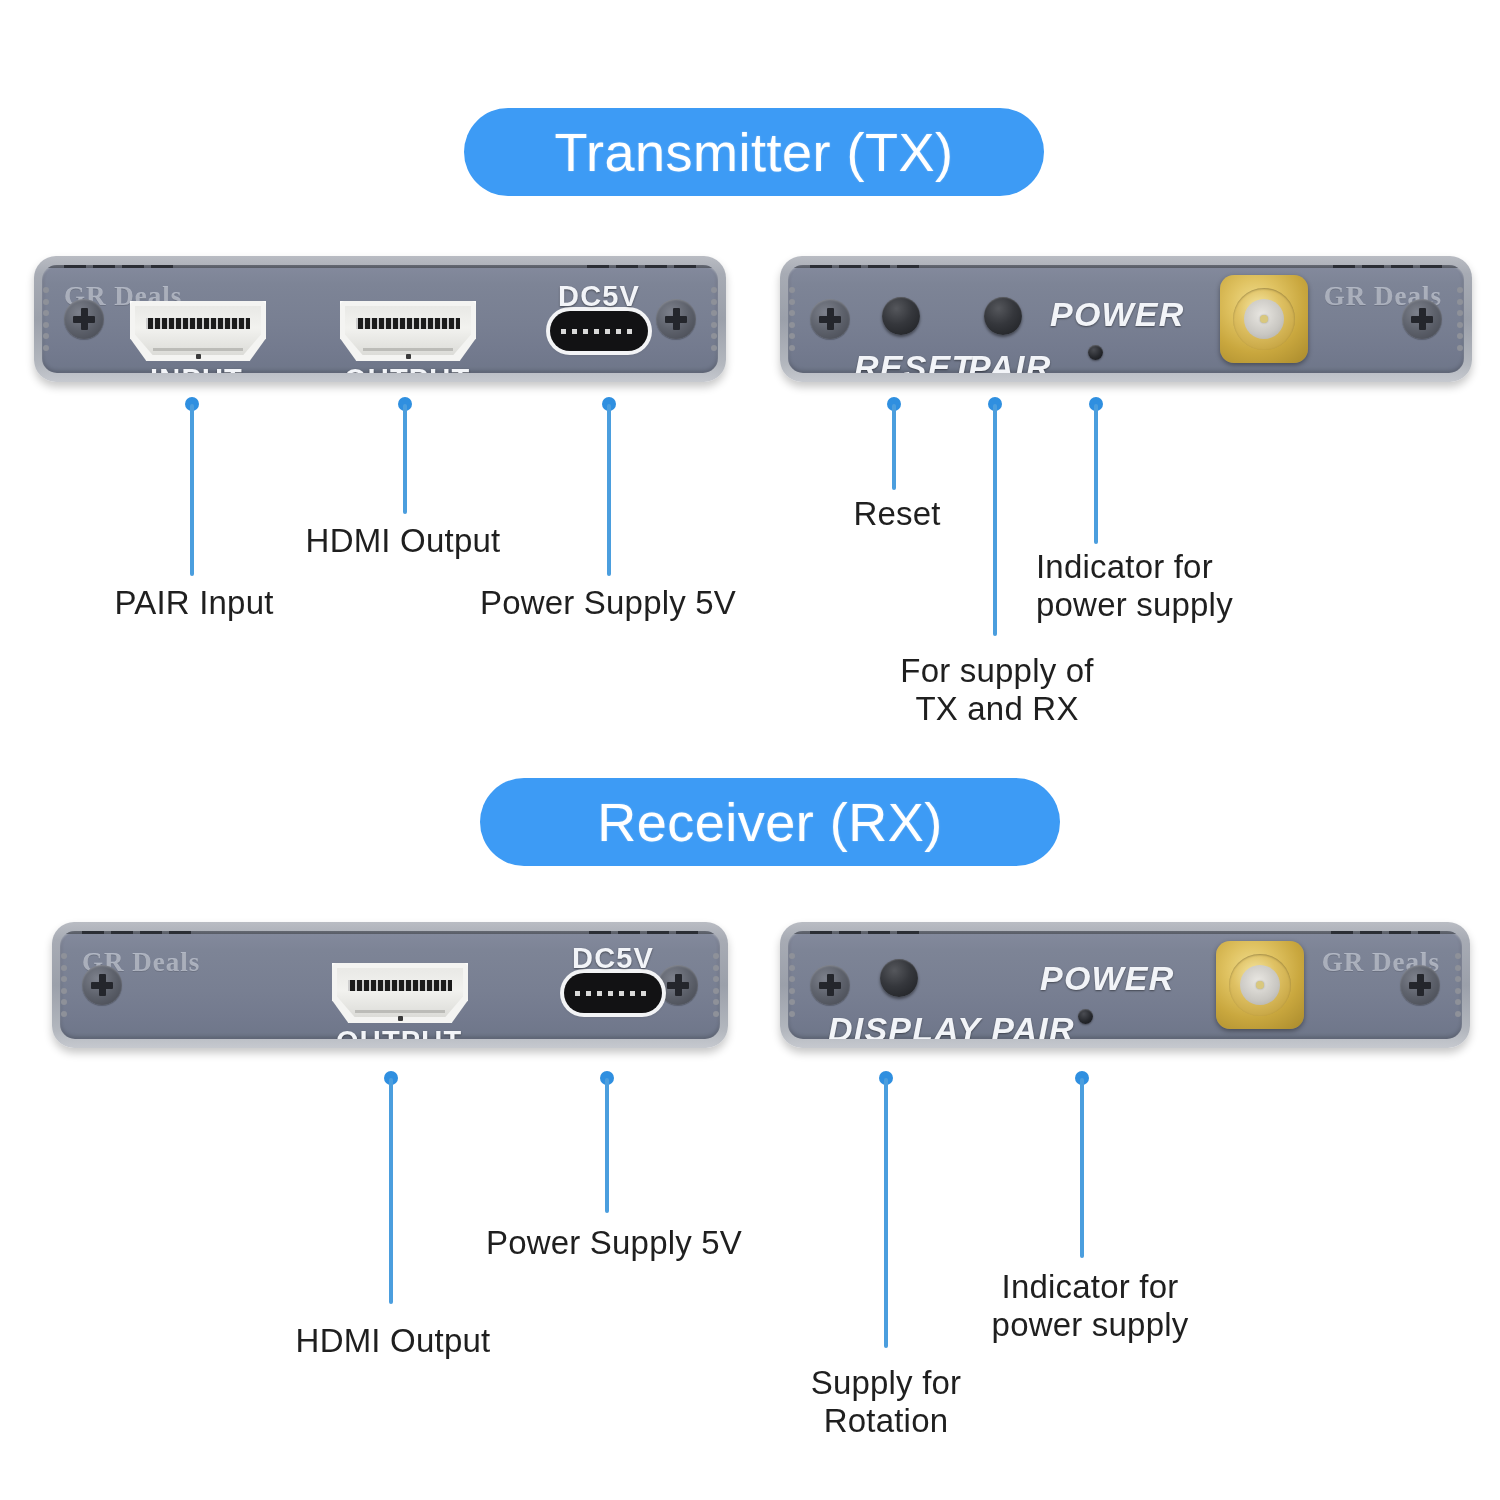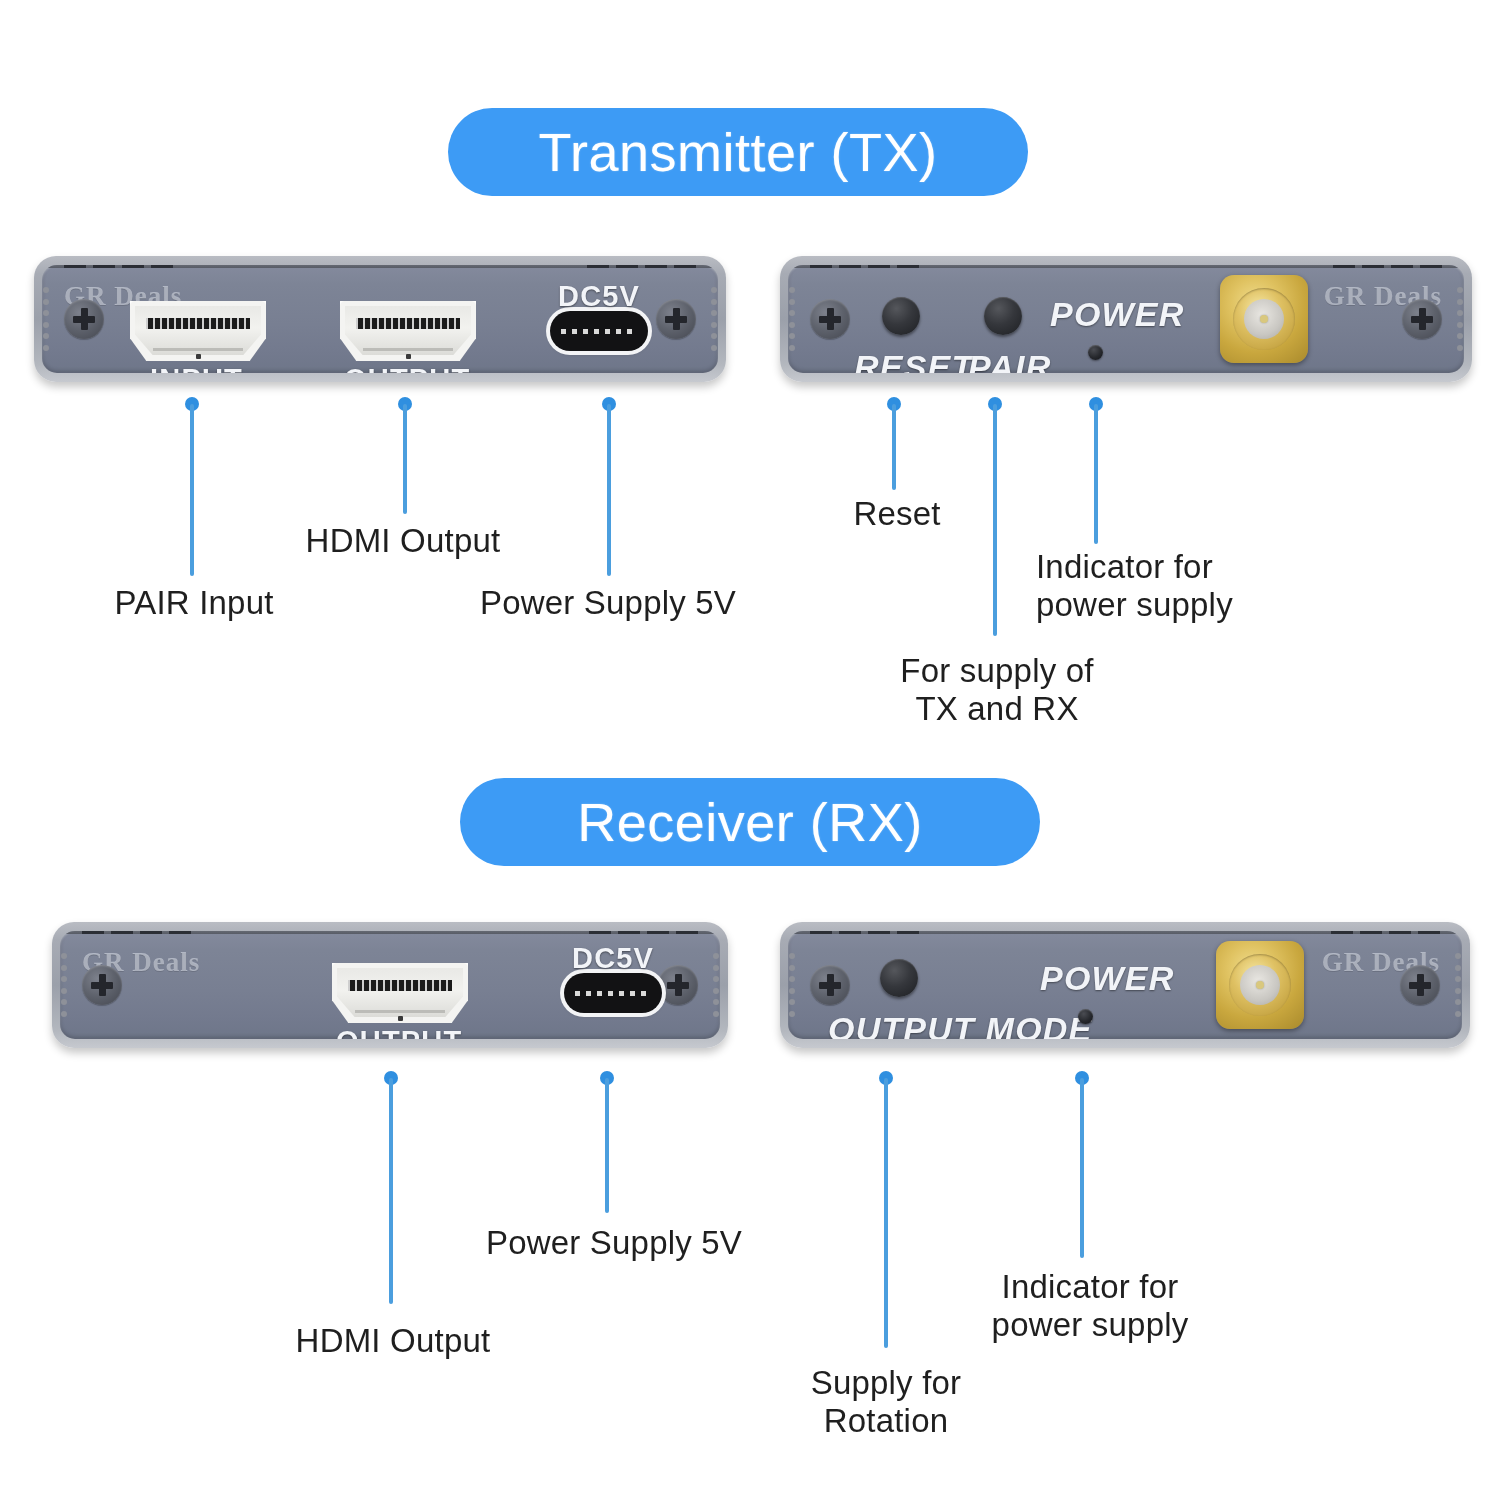--- a/index.html
+++ b/index.html
@@ -191,21 +191,21 @@
     color:#1f1f1f;
     white-space:pre;
     line-height:1.16;
     letter-spacing:.2px;
   }
   .clabel.center{ text-align:center; transform:translateX(-50%); }
 </style>
 </head>
 <body>
 
-<div class="badge" style="left:448px; top:108px; width:580px; height:88px;">
+<div class="badge" style="left:464px; top:108px; width:580px; height:88px;">
   <span>Transmitter (TX)</span>
 </div>
 
 <div class="device" style="left:34px; top:256px; width:692px; height:126px;">
   <div class="face">
     <div class="topstrip"></div>
     <div class="fins left">
         <i></i>
         <i></i>
         <i></i>
@@ -349,21 +349,21 @@
 <div class="clabel center" style="left:997px; top:652px;">For supply of
 TX and RX</div>
 
 <div class="callout" style="left:1094px; top:404px;">
   <div class="dot"></div>
   <div class="line" style="height:140px;"></div>
 </div>
 <div class="clabel" style="left:1036px; top:548px;">Indicator for
 power supply</div>
 
-<div class="badge" style="left:460px; top:778px; width:580px; height:88px;">
+<div class="badge" style="left:480px; top:778px; width:580px; height:88px;">
   <span>Receiver (RX)</span>
 </div>
 
 <div class="device" style="left:52px; top:922px; width:676px; height:126px;">
   <div class="face">
     <div class="topstrip"></div>
     <div class="fins left">
         <i></i>
         <i></i>
         <i></i>
@@ -443,21 +443,21 @@
         <i></i>
         <i></i>
       </div>
 
     <div class="wm r">GR Deals</div>
 
     <div class="screw l"></div>
     <div class="screw r"></div>
 
     <div class="pbtn" style="left:92px; top:28px;"></div>
-    <div class="silk sm" style="left:40px; top:79px;">OUTPUT MODE</div>
+    <div class="silk sm" style="left:40px; top:79px;">DISPLAY PAIR</div>
 
     <div class="silk sm" style="left:252px; top:28px;">POWER</div>
     <div class="led" style="left:290px; top:78px;"></div>
 
     <div class="sma" style="left:428px;">
       <div class="r1">
         <div class="r2">
           <div class="pin"></div>
         </div>
       </div>

